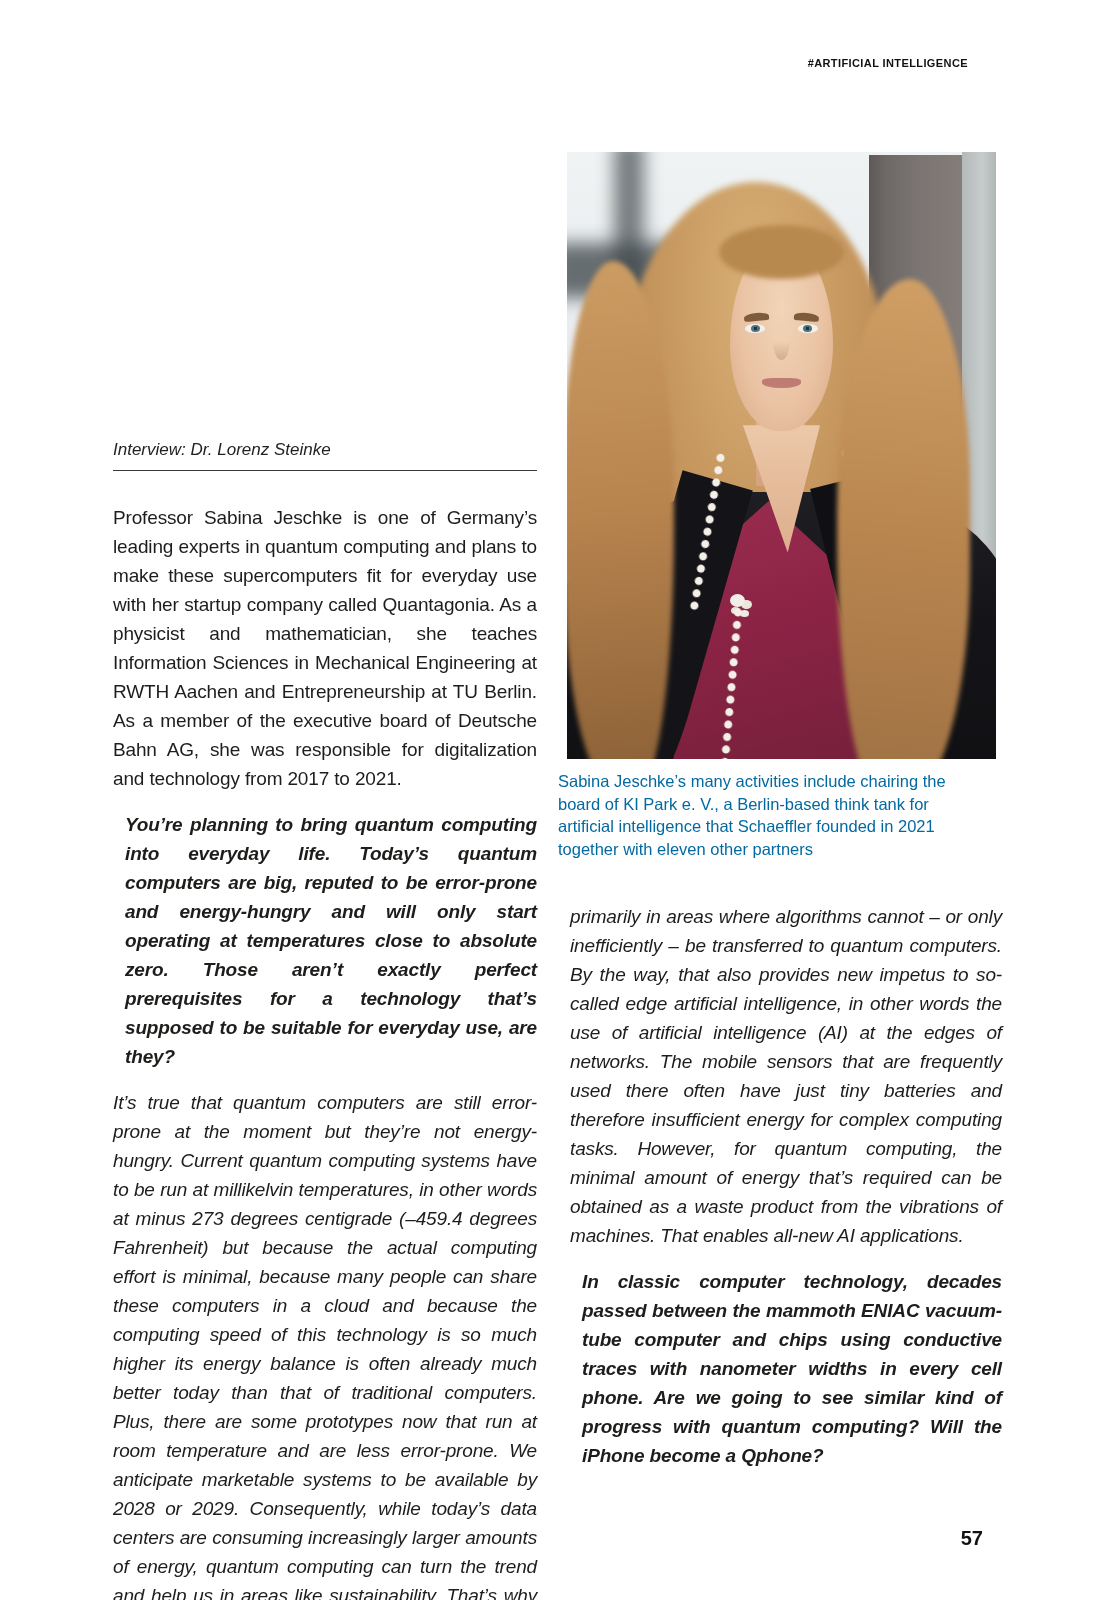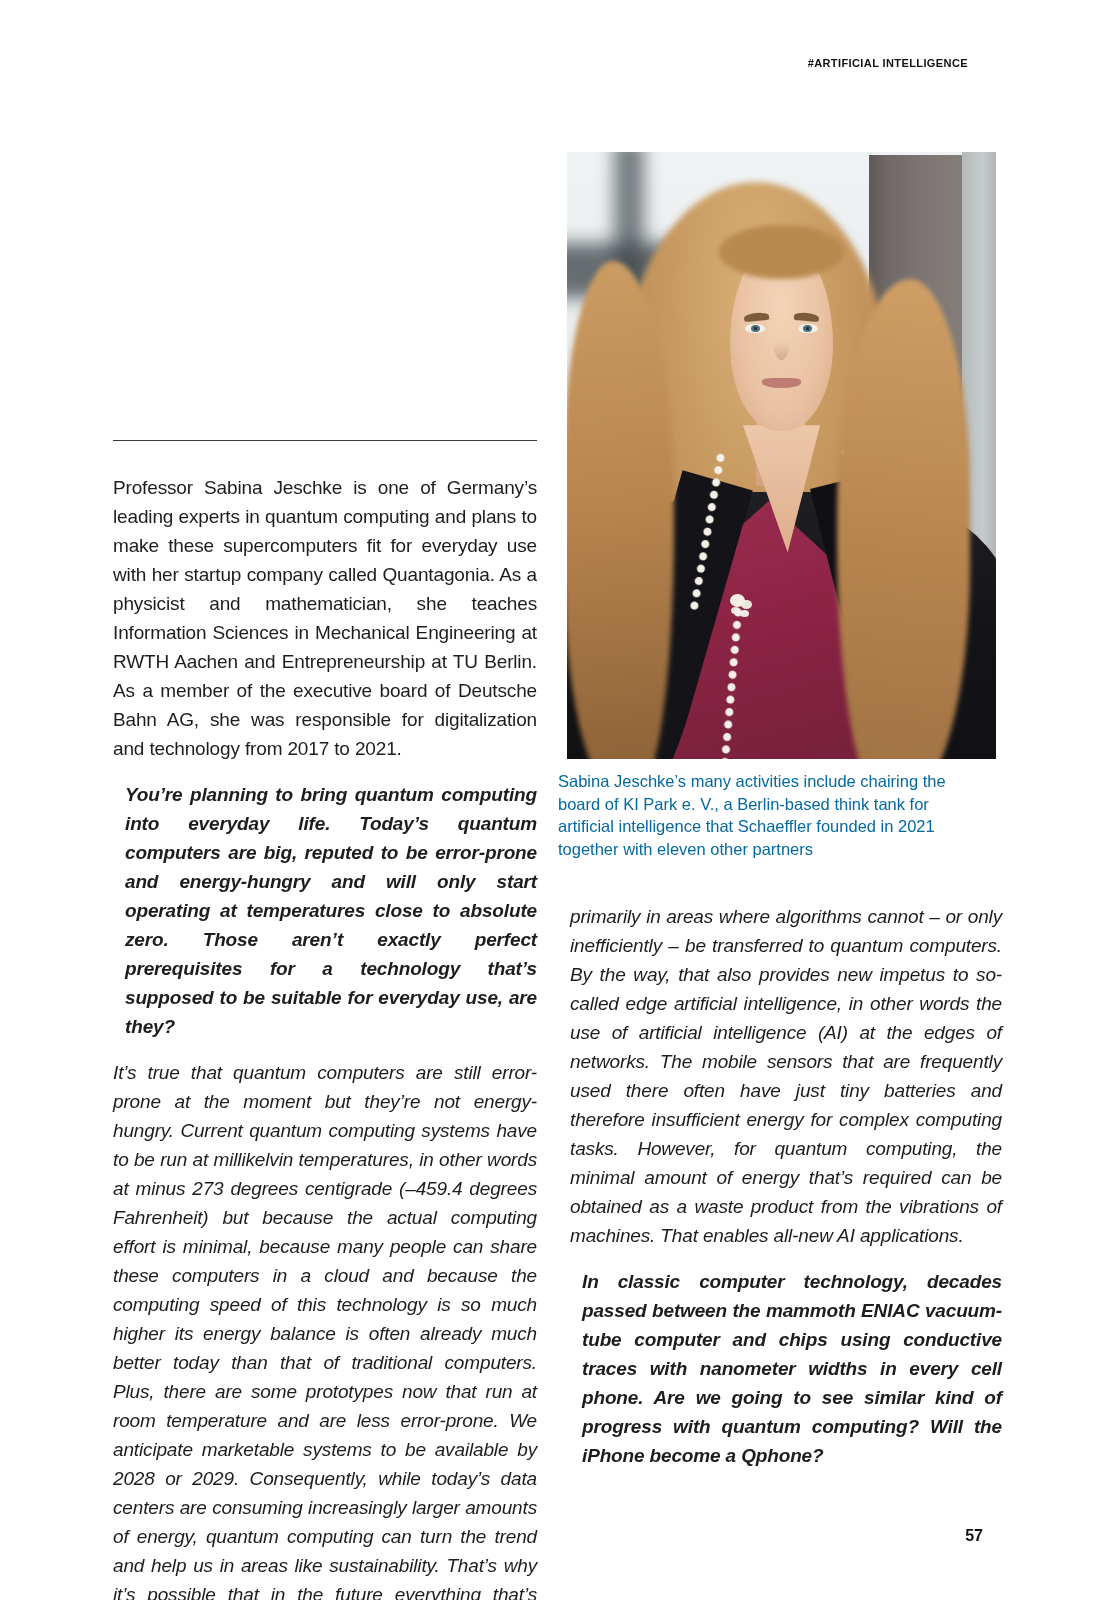--- a/index.html
+++ b/index.html
@@ -16,21 +16,21 @@
   .kicker{font-size:17px;font-style:italic;color:#222;margin:0 0 10px 0;}
   .rule{border:0;border-top:1.5px solid #3a3a39;margin:0 0 11px 0;}
   .col p{margin:0 0 17px 0;font-size:19px;line-height:29px;text-align:justify;letter-spacing:-.15px;hyphens:none;}
   p.intro{font-style:normal;font-weight:400;margin-top:32px;}
   p.q{font-style:italic;font-weight:700;margin-left:12px;}
   p.a{font-style:italic;font-weight:400;}
   .caption{
     position:absolute;left:558px;top:770px;width:420px;
     font-size:16.5px;line-height:22.5px;color:#0369a1;
   }
-  .page-number{position:absolute;top:1527px;right:133px;font-size:16px;font-weight:700;color:#111;}
+  .page-number{position:absolute;top:1527px;right:133px;font-size:20px;font-weight:700;color:#111;}
 
   
   .photo{position:absolute;left:567px;top:152px;width:429px;height:607px;overflow:hidden;background:#eef1f2;}
   .photo *{position:absolute;}
   .ph-bg{left:0;top:0;width:100%;height:100%;
     background:linear-gradient(180deg,#eff3f4 0%,#e7ebed 35%,#dde2e4 70%,#d5dadc 100%);}
   .ph-bar-h{left:-4%;top:15%;width:52%;height:9%;background:#454d52;filter:blur(9px);opacity:.8;}
   .ph-bar-v{left:11%;top:-2%;width:7%;height:48%;background:#3f474b;filter:blur(9px);opacity:.7;}
   .ph-blob{left:-5%;top:30%;width:30%;height:20%;background:#59626
 6;filter:blur(14px);opacity:.55;}
@@ -125,20 +125,21 @@
     <div class="ph-knot"></div>
     <div class="ph-pearls s-tail"></div>
     <div class="ph-pin"></div>
     <div class="ph-hair-front-l"></div>
     <div class="ph-hair-front-r"></div>
   </div>
 
   <div class="caption">Sabina Jeschke’s many activities include chairing the board of KI Park e. V., a Berlin-based think tank for artificial intelligence that Schaeffler founded in 2021 together with eleven other partners</div>
 
   <div class="left-col col">
+    <div class="kicker">Interview: Dr. Lorenz Steinke</div>
     <div class="rule"></div>
     <p class="intro">Professor Sabina Jeschke is one of Germany’s leading experts in quantum computing and plans to make these supercomputers fit for everyday use with her startup company called Quantagonia. As a physicist and mathematician, she teaches Information Sciences in Mechanical Engineering at RWTH Aachen and Entrepreneurship at TU Berlin. As a member of the executive board of Deutsche Bahn AG, she was responsible for digitalization and technology from 2017 to 2021.</p>
     <p class="q">You’re planning to bring quantum computing into everyday life. Today’s quantum computers are big, reputed to be error-prone and energy-hungry and will only start operating at temperatures close to absolute zero. Those aren’t exactly perfect prerequisites for a technology that’s supposed to be suitable for everyday use, are they?</p>
     <p class="a">It’s true that quantum computers are still error-prone at the moment but they’re not energy-hungry. Current quantum computing systems have to be run at millikelvin temperatures, in other words at minus 273 degrees centigrade (–459.4 degrees Fahrenheit) but because the actual computing effort is minimal, because many people can share these computers in a cloud and because the computing speed of this technology is so much higher its energy balance is often already much better today than that of traditional computers. Plus, there are some prototypes now that run at room temperature and are less error-prone. We anticipate marketable systems to be available by 2028 or 2029. Consequently, while today’s data centers are consuming increasingly larger amounts of energy, quantum computing can turn the trend and help us in areas like sustainability. That’s why it’s possible that in the future everything that’s algorithmically feasible will be processed on quantum computers and classic computers will be used</p>
   </div>
 
   <div class="right-col col">
     <p class="a">primarily in areas where algorithms cannot – or only inefficiently – be transferred to quantum computers. By the way, that also provides new impetus to so-called edge artificial intelligence, in other words the use of artificial intelligence (AI) at the edges of networks. The mobile sensors that are frequently used there often have just tiny batteries and therefore insufficient energy for complex computing tasks. However, for quantum computing, the minimal amount of energy that’s required can be obtained as a waste product from the vibrations of machines. That enables all-new AI applications.</p>
     <p class="q">In classic computer technology, decades passed between the mammoth ENIAC vacuum-tube computer and chips using conductive traces with nanometer widths in every cell phone. Are we going to see similar kind of progress with quantum computing? Will the iPhone become a Qphone?</p>
   </div>

